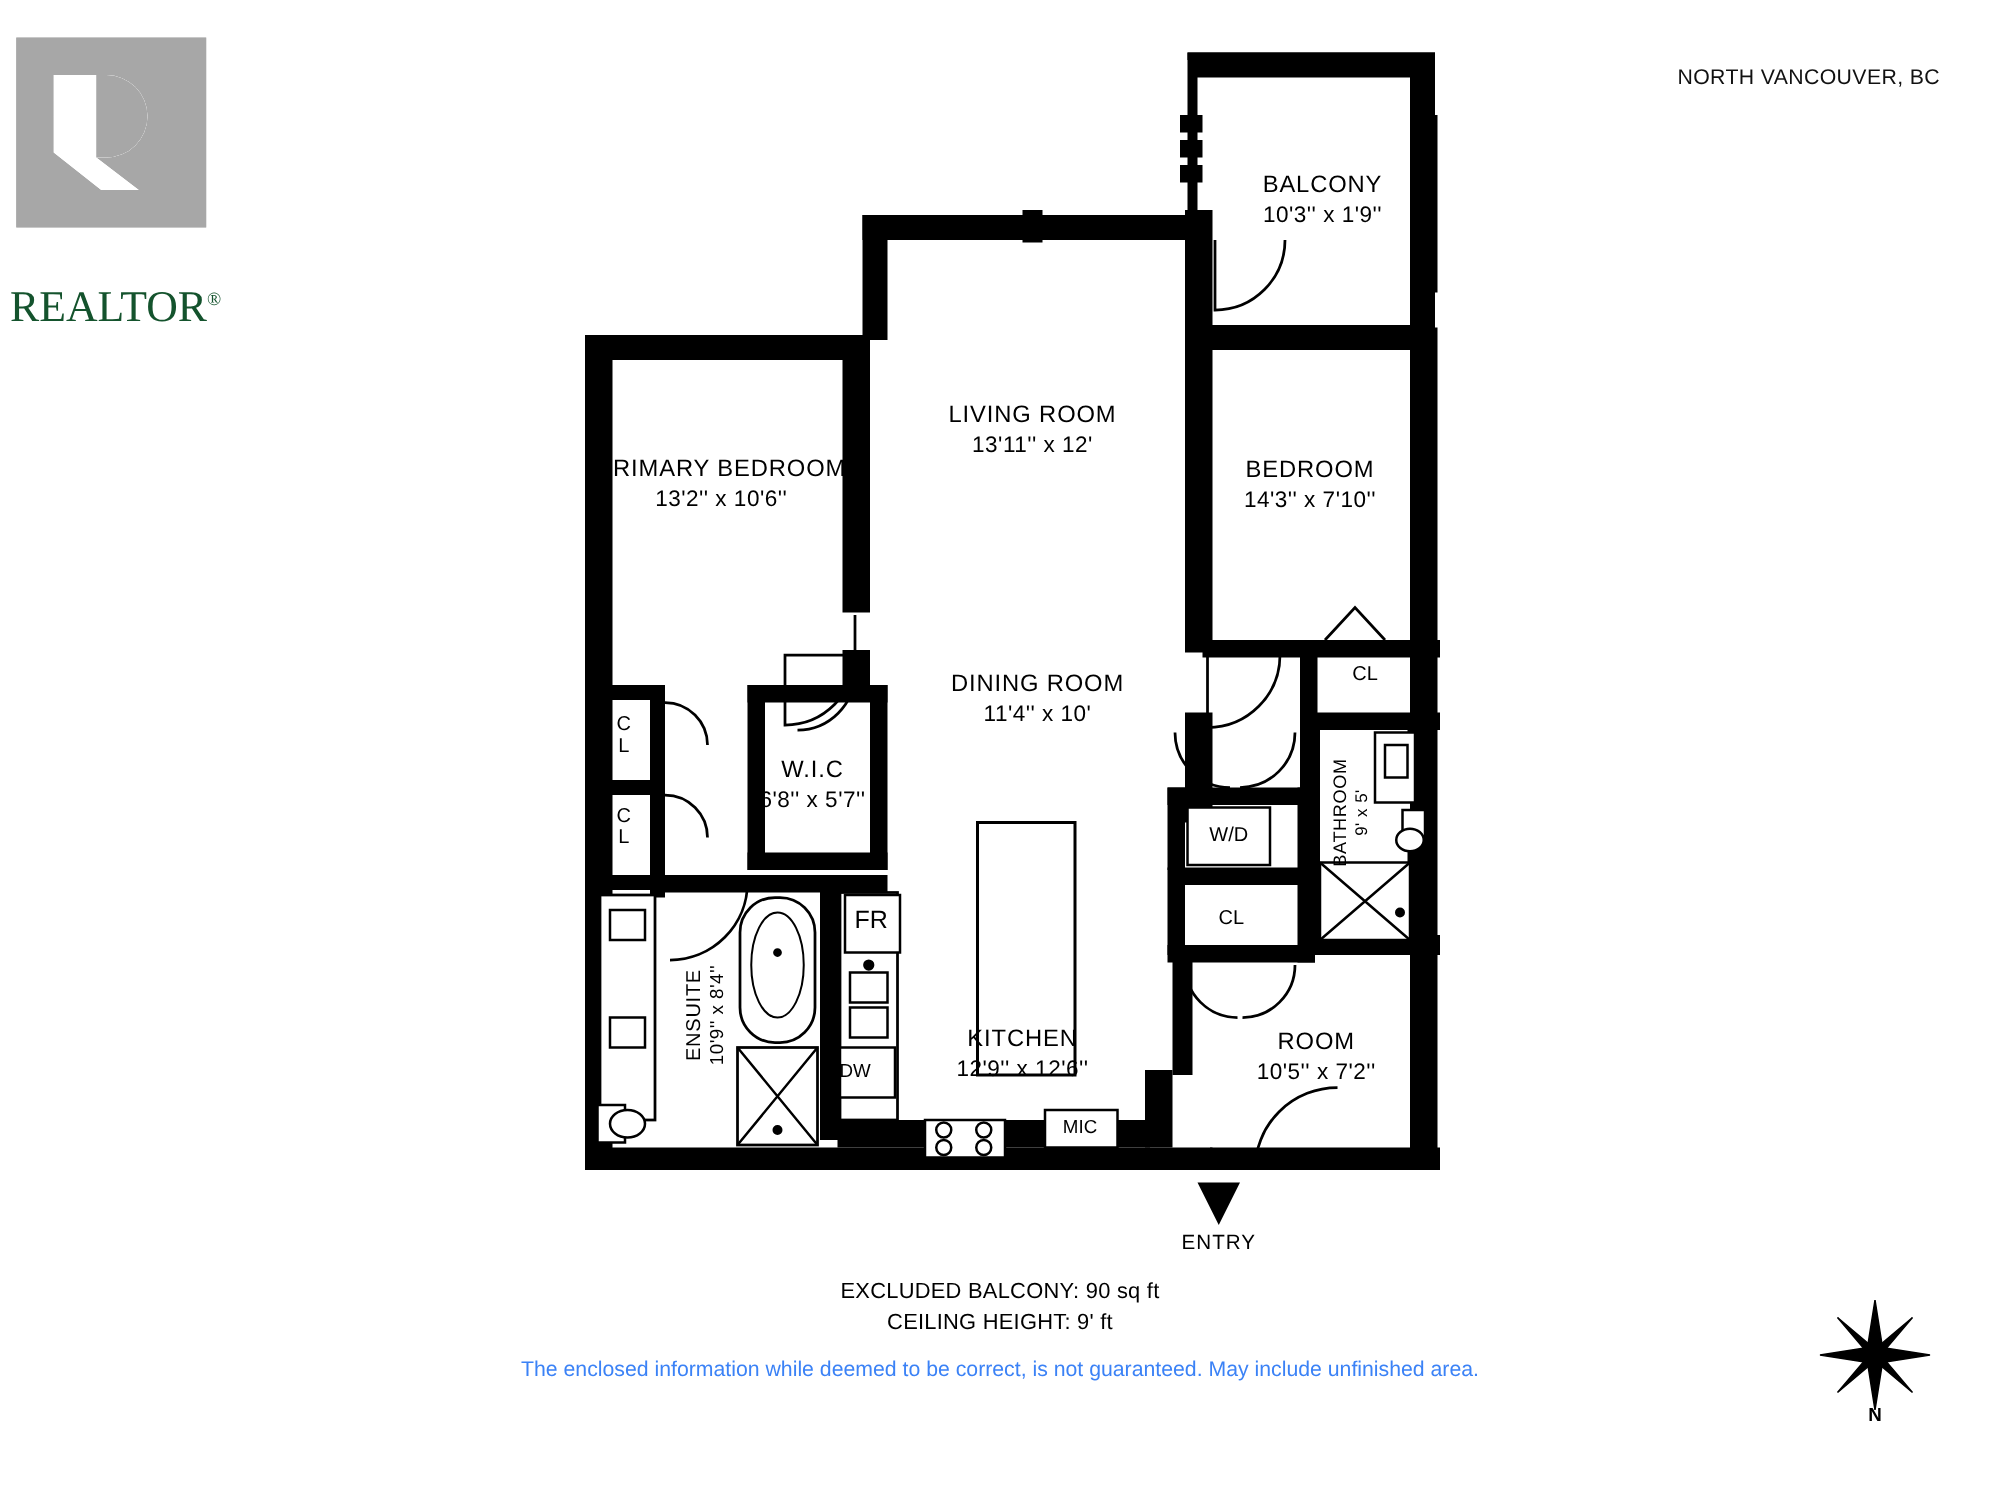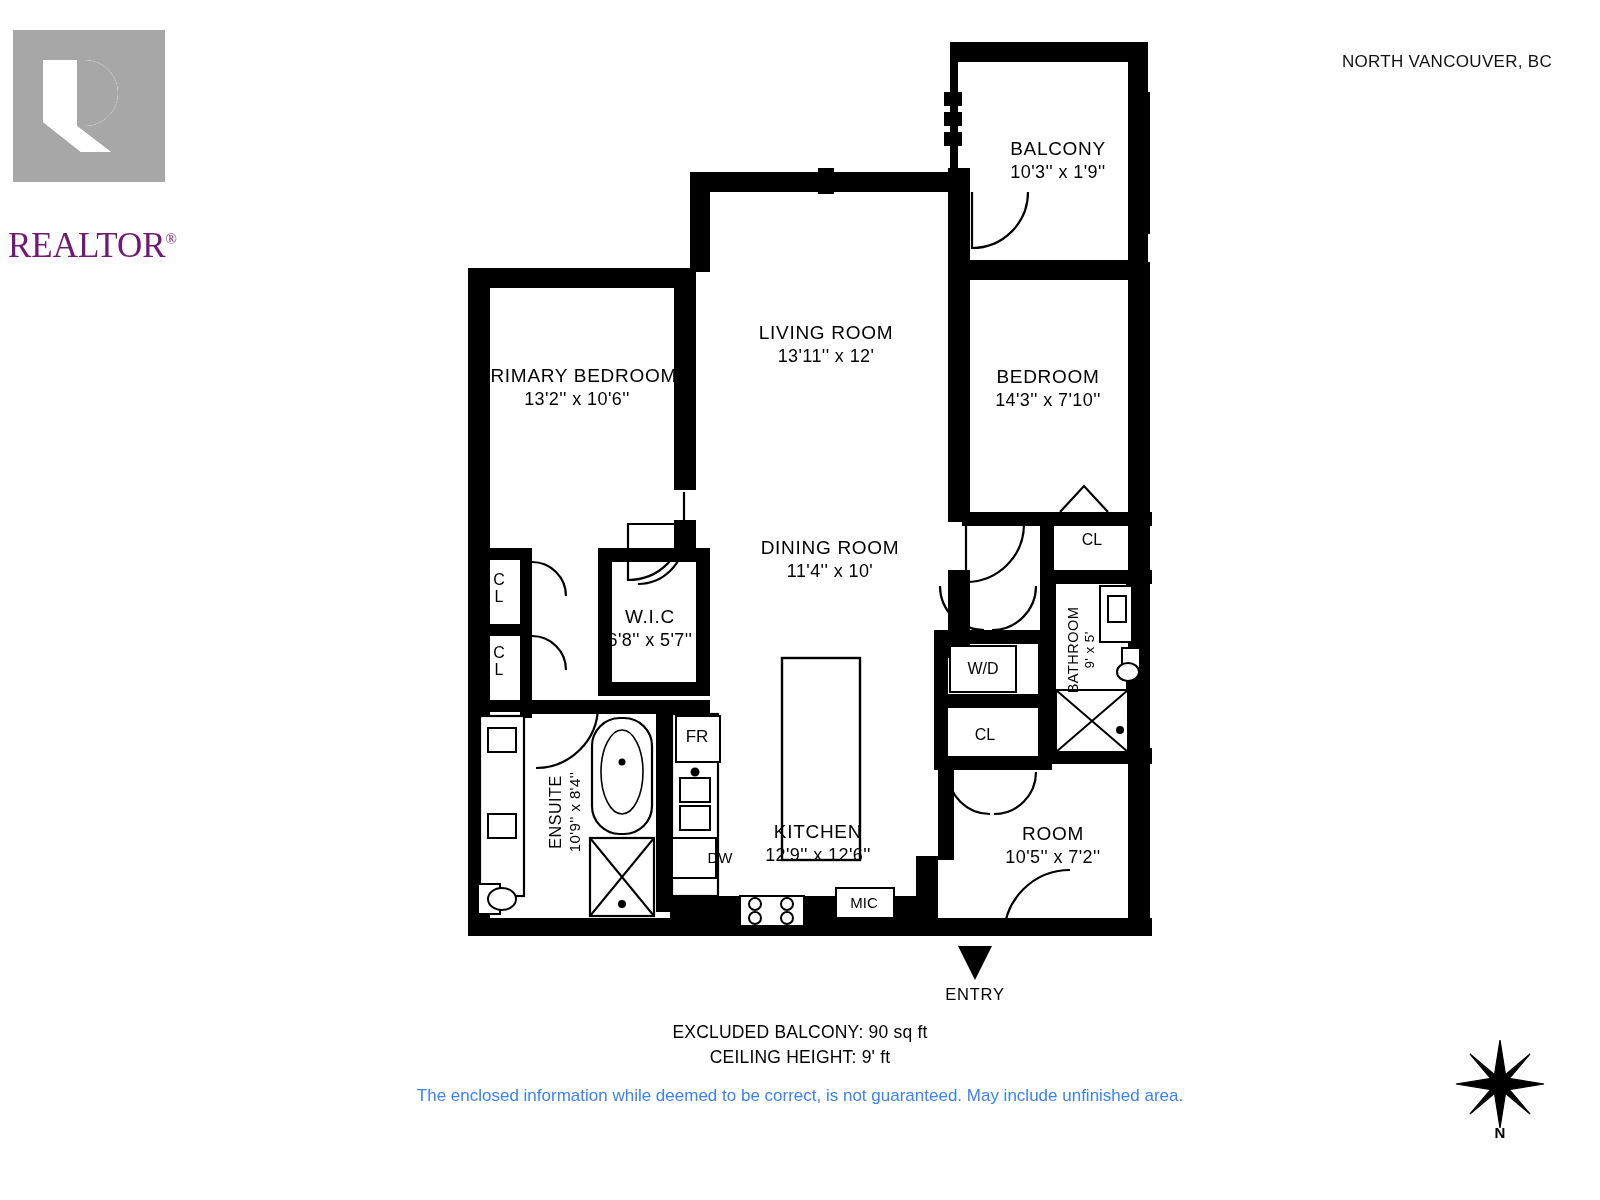--- a/index.html
+++ b/index.html
@@ -33,21 +33,21 @@
     position: absolute;
     left: 5px; top: 0;
     width: 152px; height: 152px;
     background: #a7a7a7;
   }
   #realtor-logo .word {
     position: absolute;
     left: 0; top: 196px;
     font-size: 35px;
     letter-spacing: 0px;
-    color: #701a75;
+    color: #14532d;
     font-weight: 400;
     font-family: "Liberation Serif", serif;
   }
   #realtor-logo .word sup {
     font-size: 15px;
     vertical-align: super;
   }
   
   #address-block {
     position: absolute;
@@ -370,22 +370,22 @@
       <div>C</div>
       <div>L</div>
     </div>
     <div class="roomlabel ctr" style="left:499px;top:662px;font-size:16px;line-height:1.05;">
       <div>C</div>
       <div>L</div>
     </div>
     <div class="roomlabel ctr" style="left:1092px;top:540px;font-size:16px;">CL</div>
     <div class="roomlabel ctr" style="left:985px;top:735px;font-size:16px;">CL</div>
     <div class="roomlabel ctr" style="left:983px;top:669px;font-size:16px;">W/D</div>
-    <div class="roomlabel ctr" style="left:697px;top:737px;font-size:17px;">FR</div>
-    <div class="roomlabel ctr" style="left:720px;top:858px;font-size:15px;">DW</div>
+    <div class="roomlabel ctr" style="left:697px;top:737px;font-size:20px;">FR</div>
+    <div class="roomlabel ctr" style="left:684px;top:858px;font-size:15px;">DW</div>
     <div class="roomlabel ctr" style="left:864px;top:903px;font-size:15px;">MIC</div>
   </div>
 
   <div id="entry-label">ENTRY</div>
 
   <div id="footer">
     <div class="sub">EXCLUDED BALCONY: 90 sq ft</div>
     <div class="sub">CEILING HEIGHT: 9' ft</div>
     <div class="disc">
       <div>The enclosed information while deemed to be correct, is not guaranteed. May include unfinished  area.</div>

